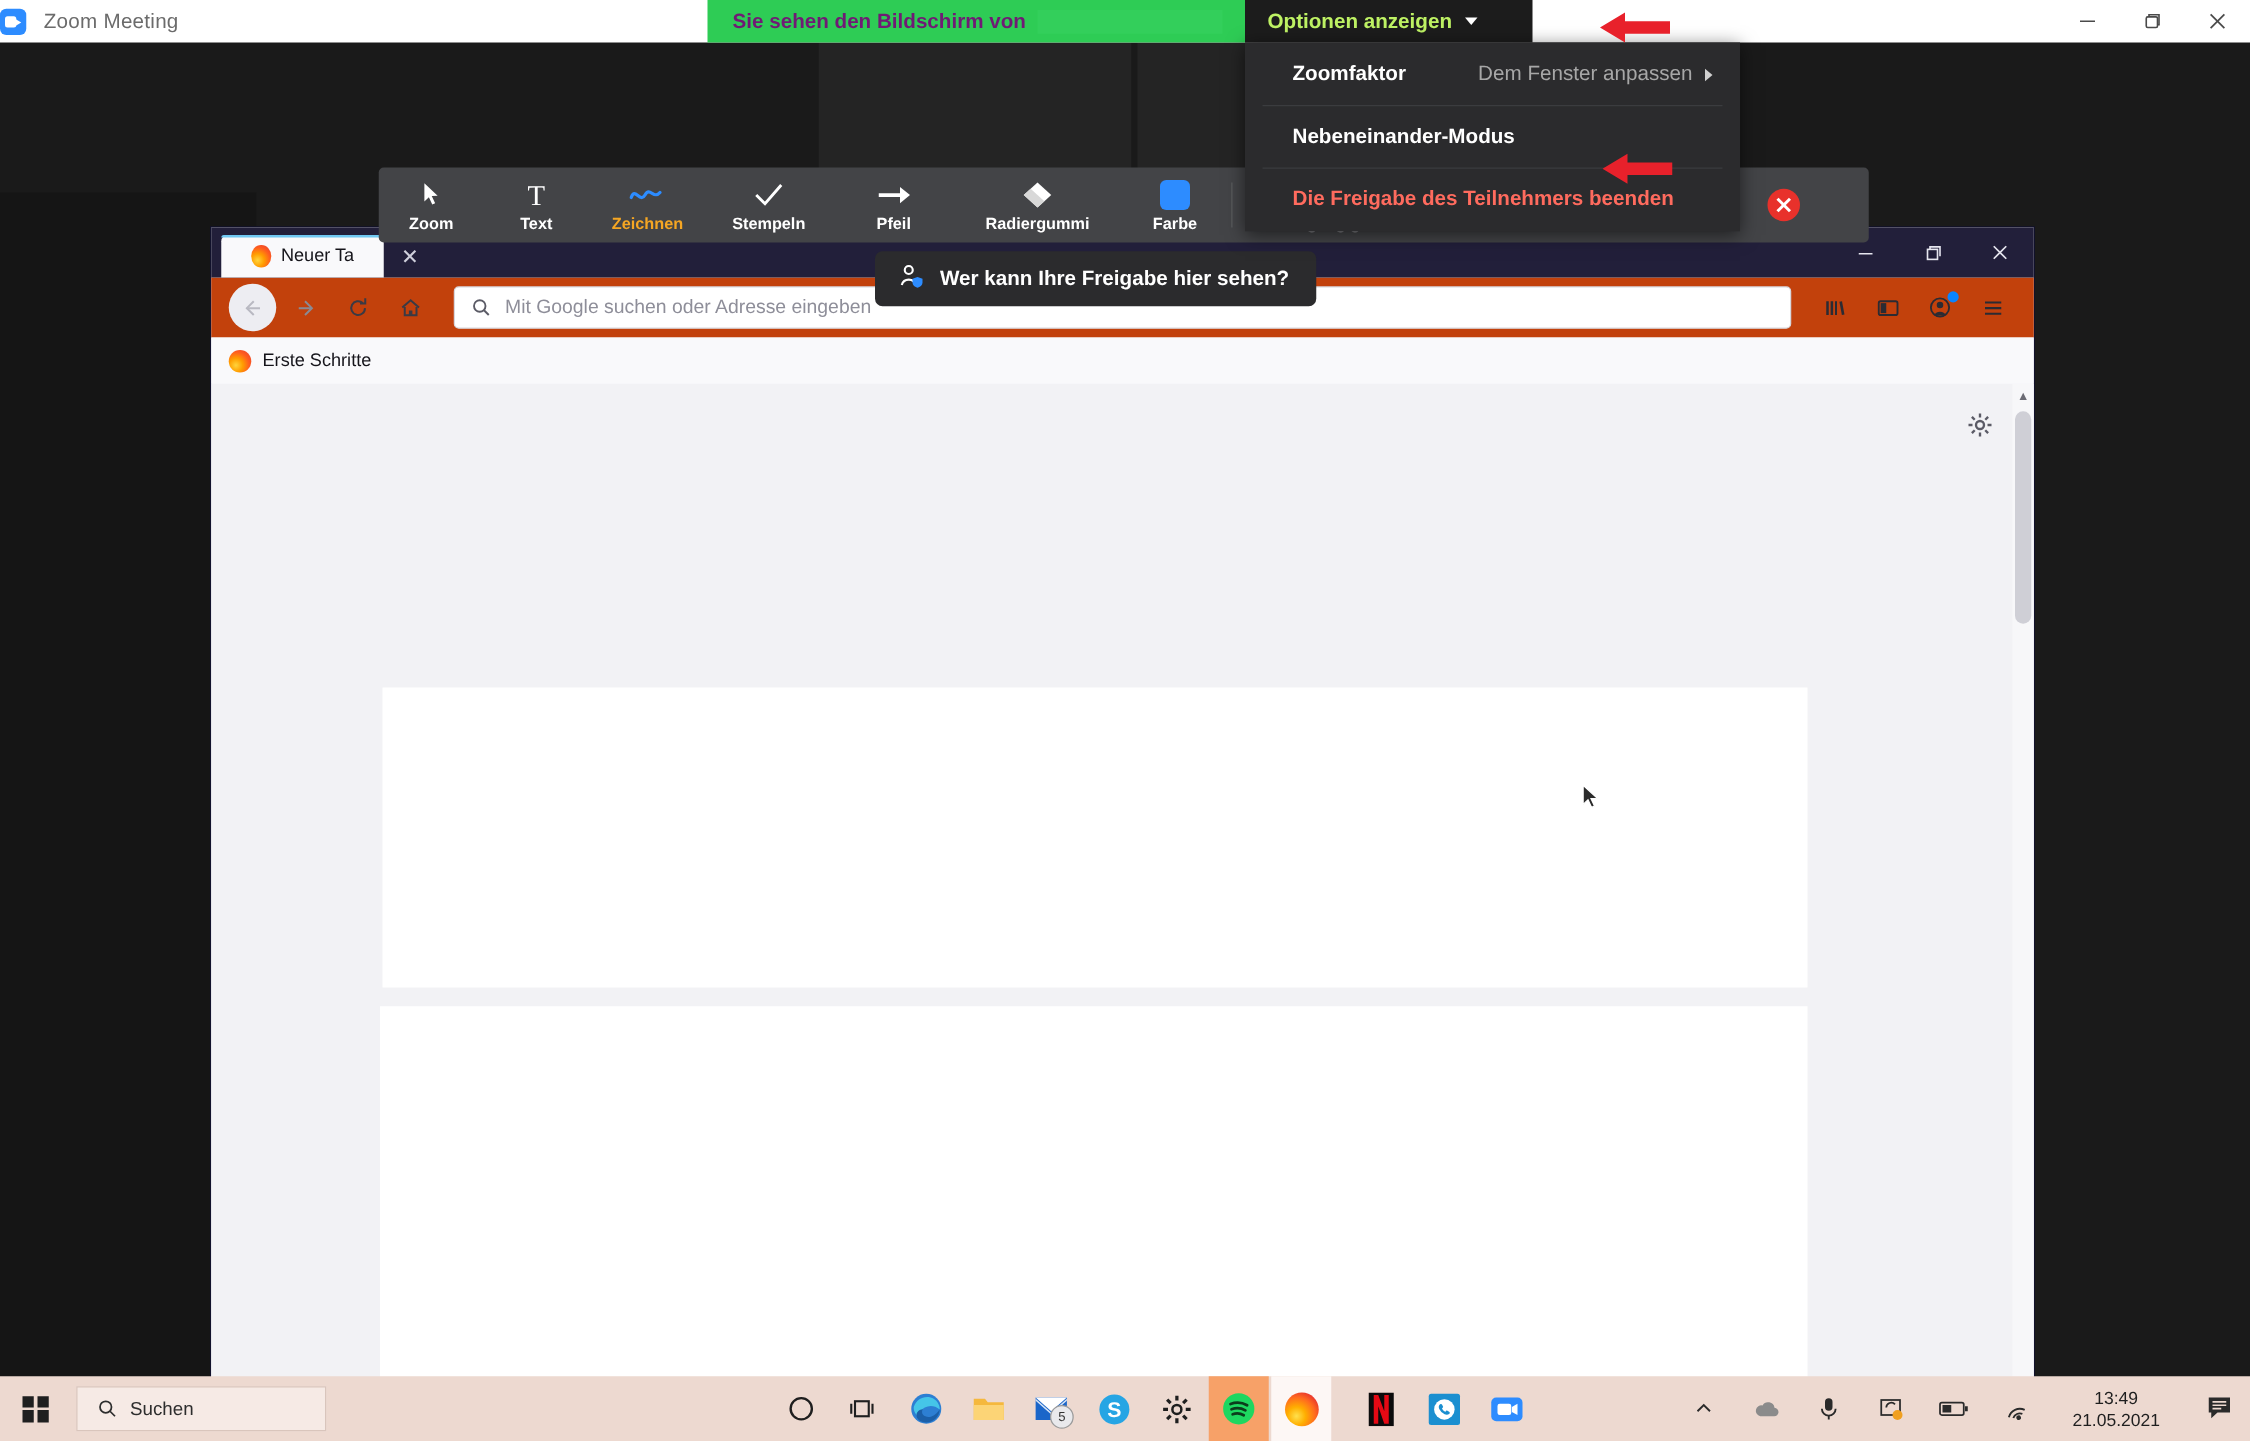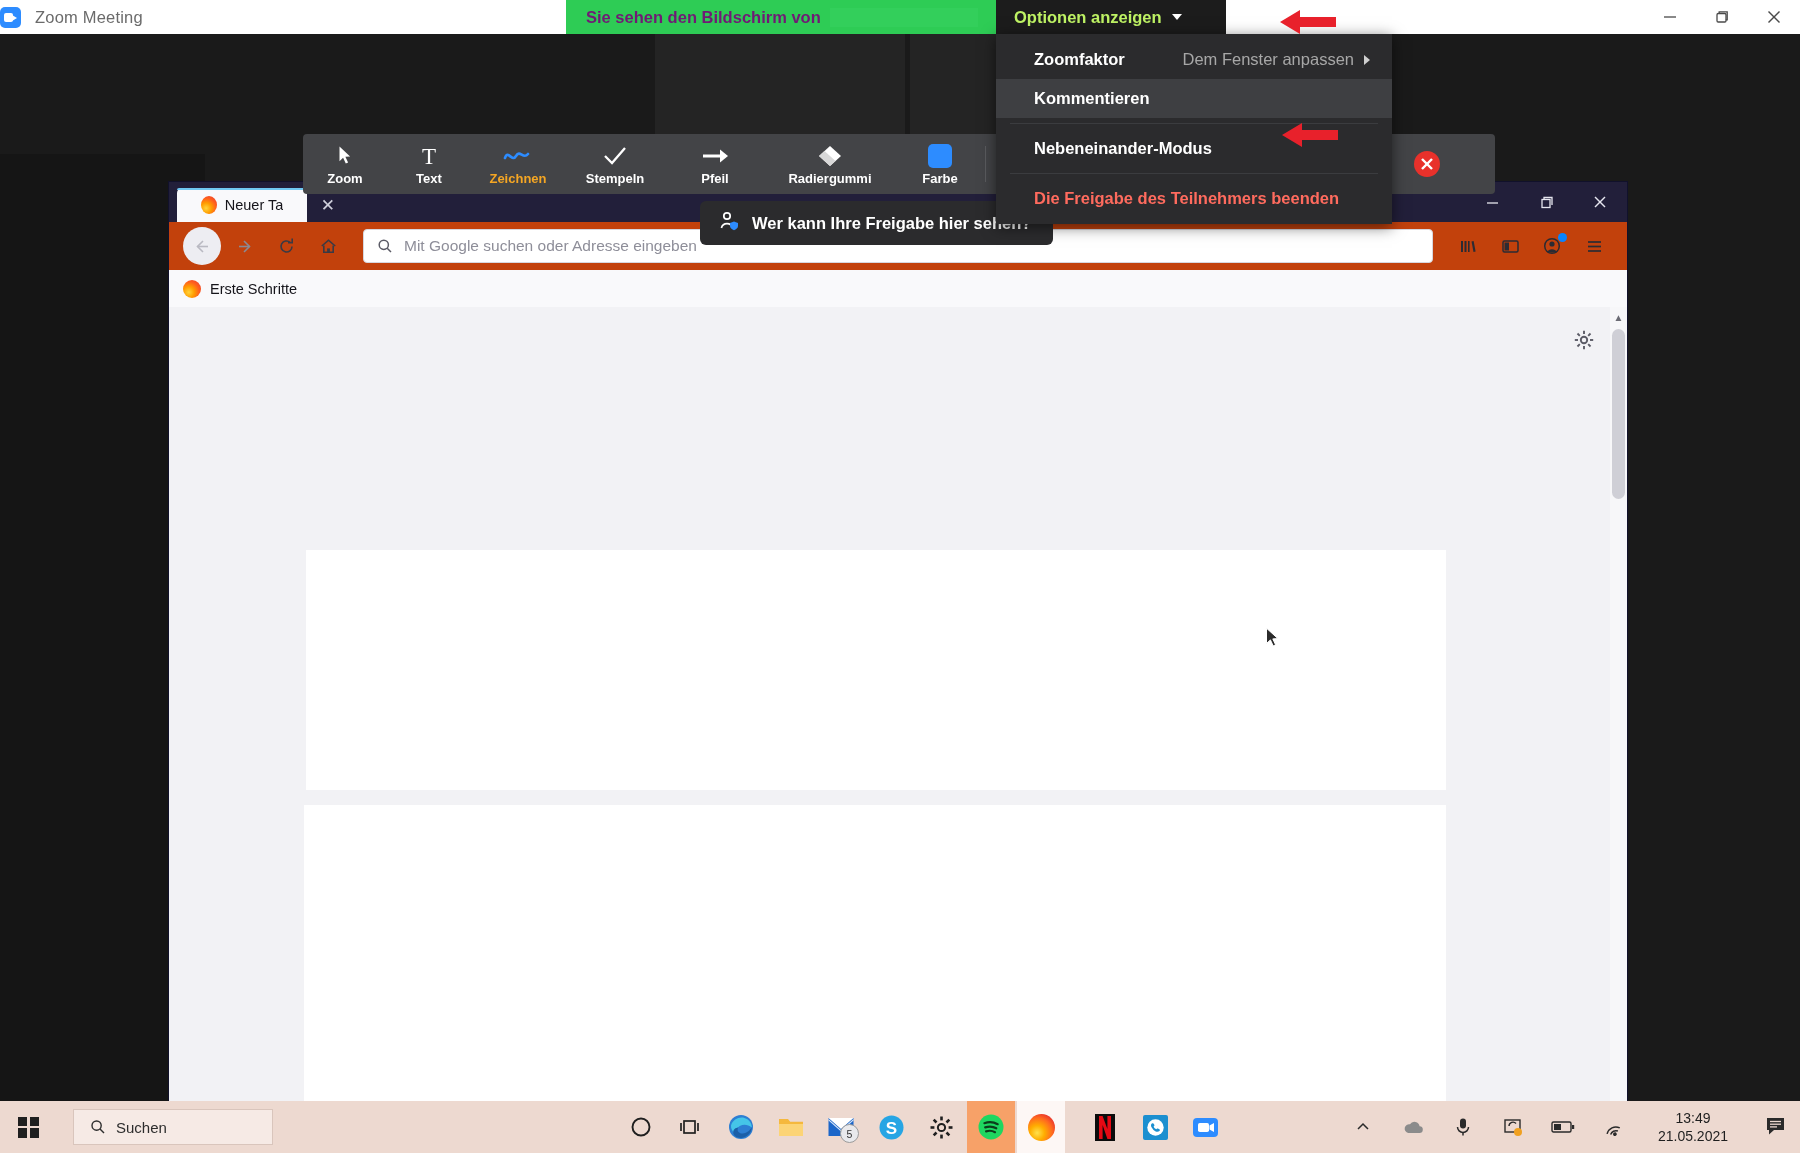--- a/index.html
+++ b/index.html
@@ -134,21 +134,21 @@
 
   
   #taskbar{
     position:absolute;left:0;bottom:0;width:1800px;height:52px;background:#edd9d0;display:flex;align-items:center;
   }
   #start-btn{width:57px;height:52px;display:flex;align-items:center;justify-content:center;}
   .win-flag{width:21px;height:21px;display:grid;grid-template-columns:1fr 1fr;grid-template-rows:1fr 1fr;gap:2.5px;}
   .win-flag i{background:#1f1f1f;display:block;}
   #search-pill{
     height:36px;min-width:200px;background:#f6eae5;border:1px solid #d9c5bc;display:flex;align-items:center;gap:10px;
-    padding:0 16px;box-sizing:border-box;margin-left:16px;
+    padding:0 16px;box-sizing:border-box;margin-left:4px;
   }
   #search-pill-text{font-size:15px;color:#2d2d2d;}
   #tb-icons{display:flex;align-items:center;gap:2px;margin-left:auto;margin-right:auto;position:absolute;left:617px;}
   .tb-icon{width:48px;height:52px;display:flex;align-items:center;justify-content:center;position:relative;}
   .tb-icon.hl{background:#f7a168;}
   .tb-icon.hl2{background:#fdf7f5;}
   #tray{position:absolute;right:0;height:52px;display:flex;align-items:center;gap:12px;}
   .tray-icon{width:38px;height:52px;display:flex;align-items:center;justify-content:center;color:#2a2a2a;}
   #clock{display:flex;flex-direction:column;align-items:center;justify-content:center;padding:0 14px;line-height:1.3;}
   #clock div{font-size:14px;color:#1f1f1f;}
@@ -465,23 +465,20 @@
   </div>
 
   <div id="options-menu">
     <div class="menu-item">
       <span class="mi-label">Zoomfaktor</span>
       <span class="mi-value">
         <span>Dem Fenster anpassen</span>
         <span class="chev-right"></span>
       </span>
     </div>
-    <div class="menu-item hovered">
-      <span class="mi-label">Kommentieren</span>
-    </div>
     <div class="menu-sep"></div>
     <div class="menu-item">
       <span class="mi-label">Nebeneinander-Modus</span>
     </div>
     <div class="menu-sep"></div>
     <div class="menu-item danger">
       <span class="mi-label">Die Freigabe des Teilnehmers beenden</span>
     </div>
   </div>
 

